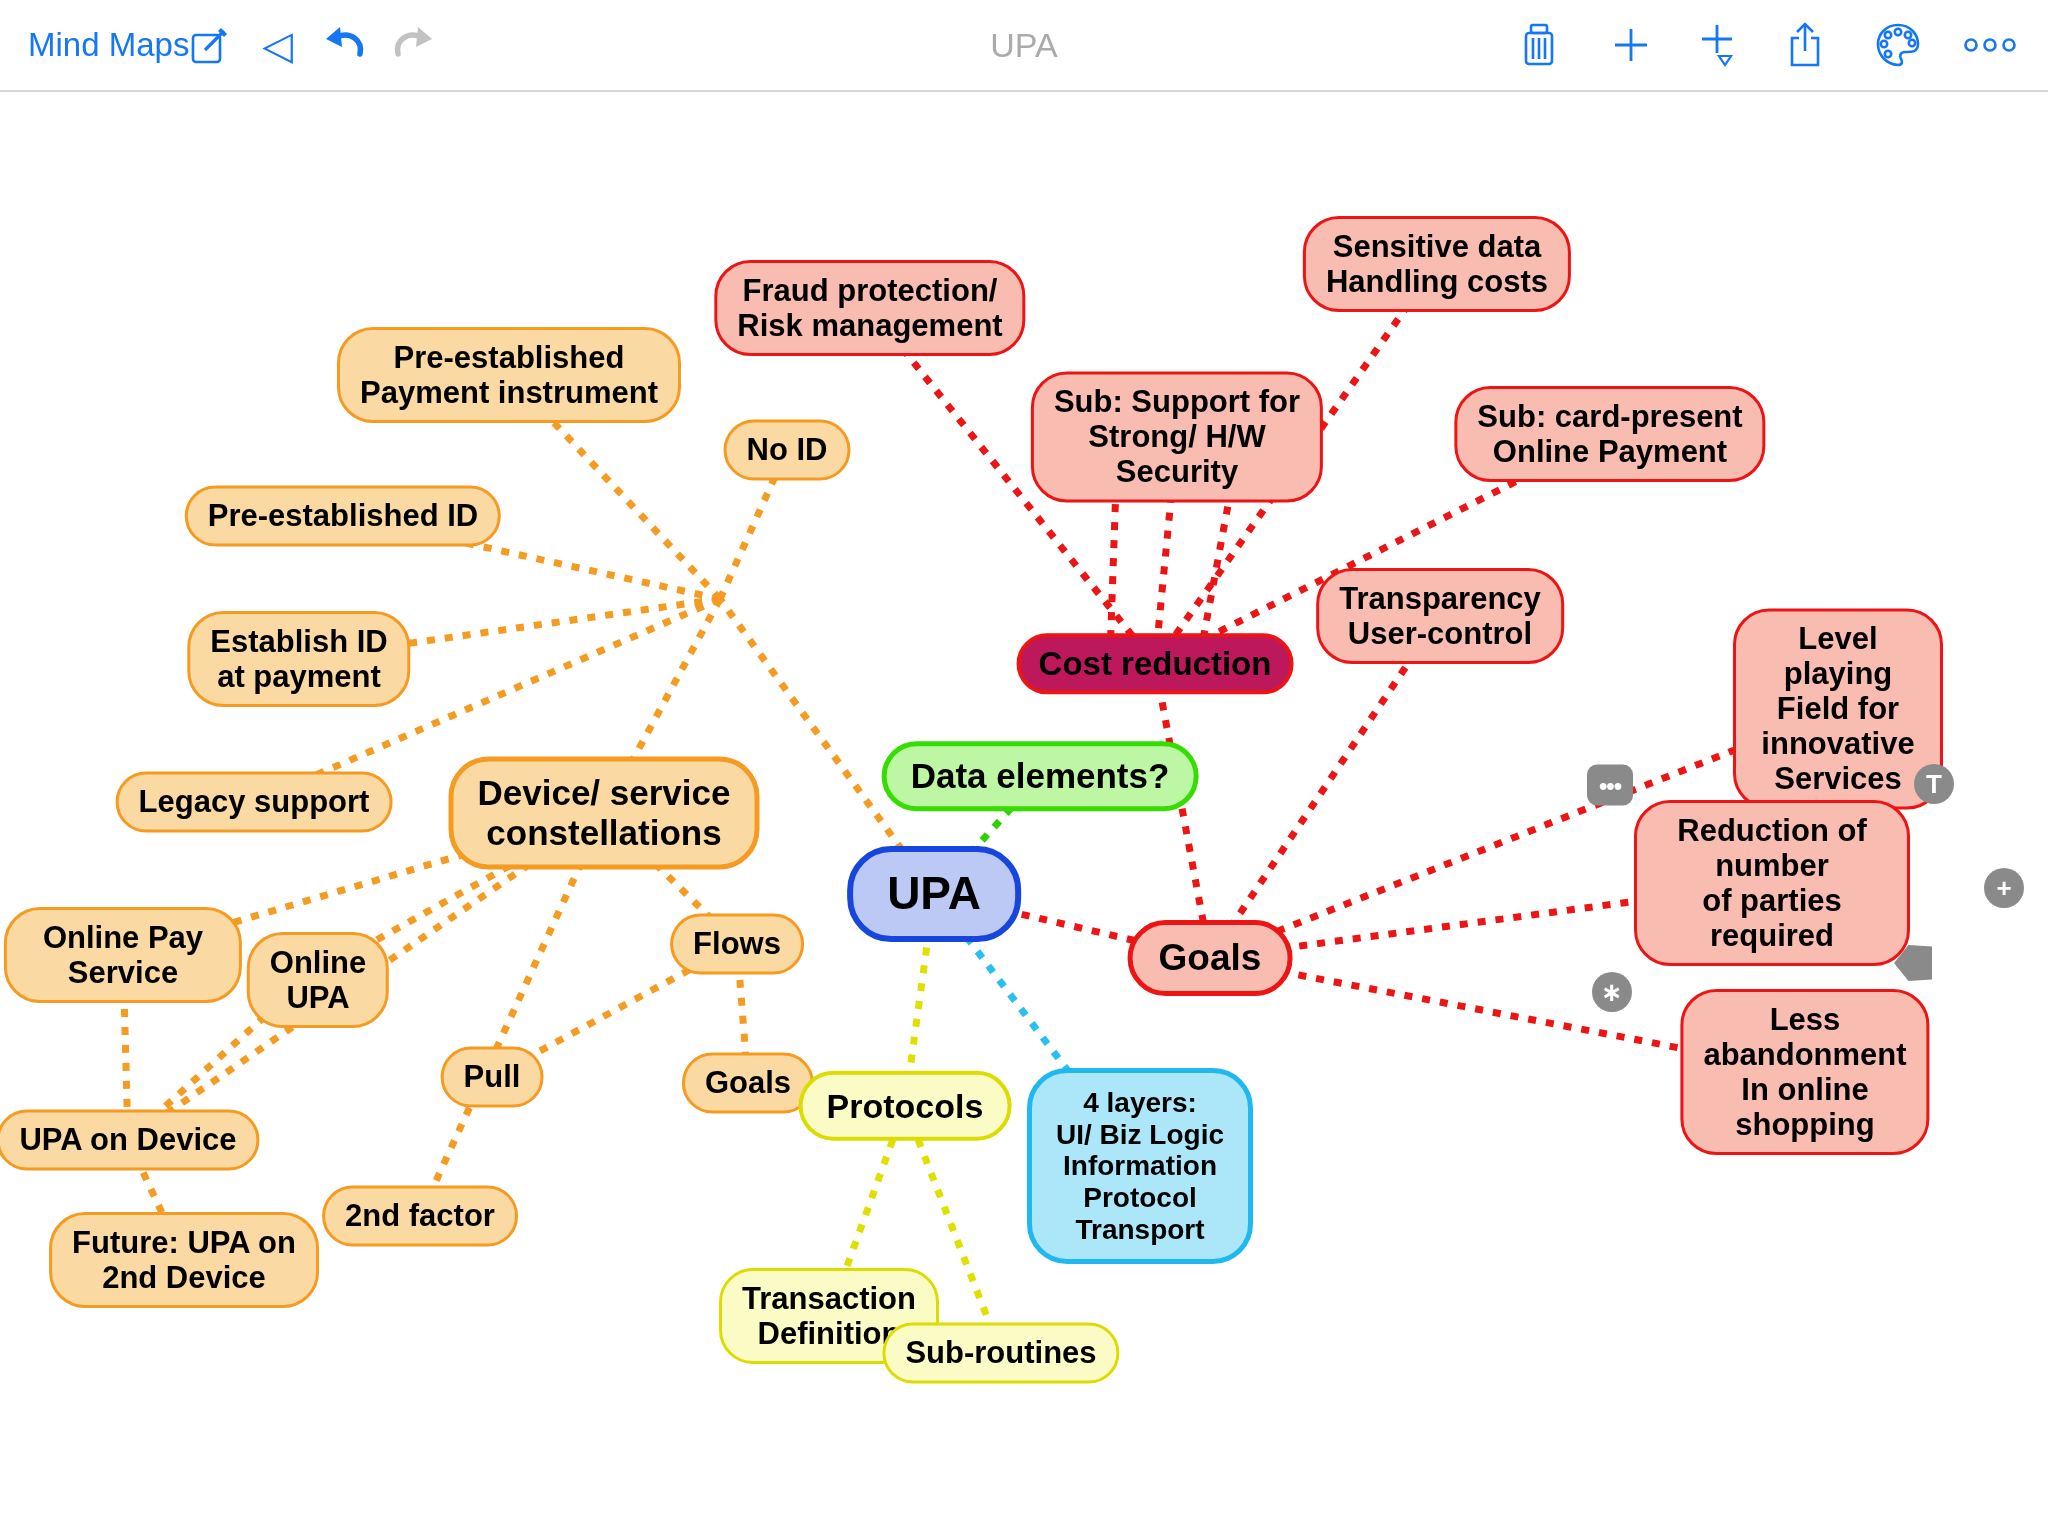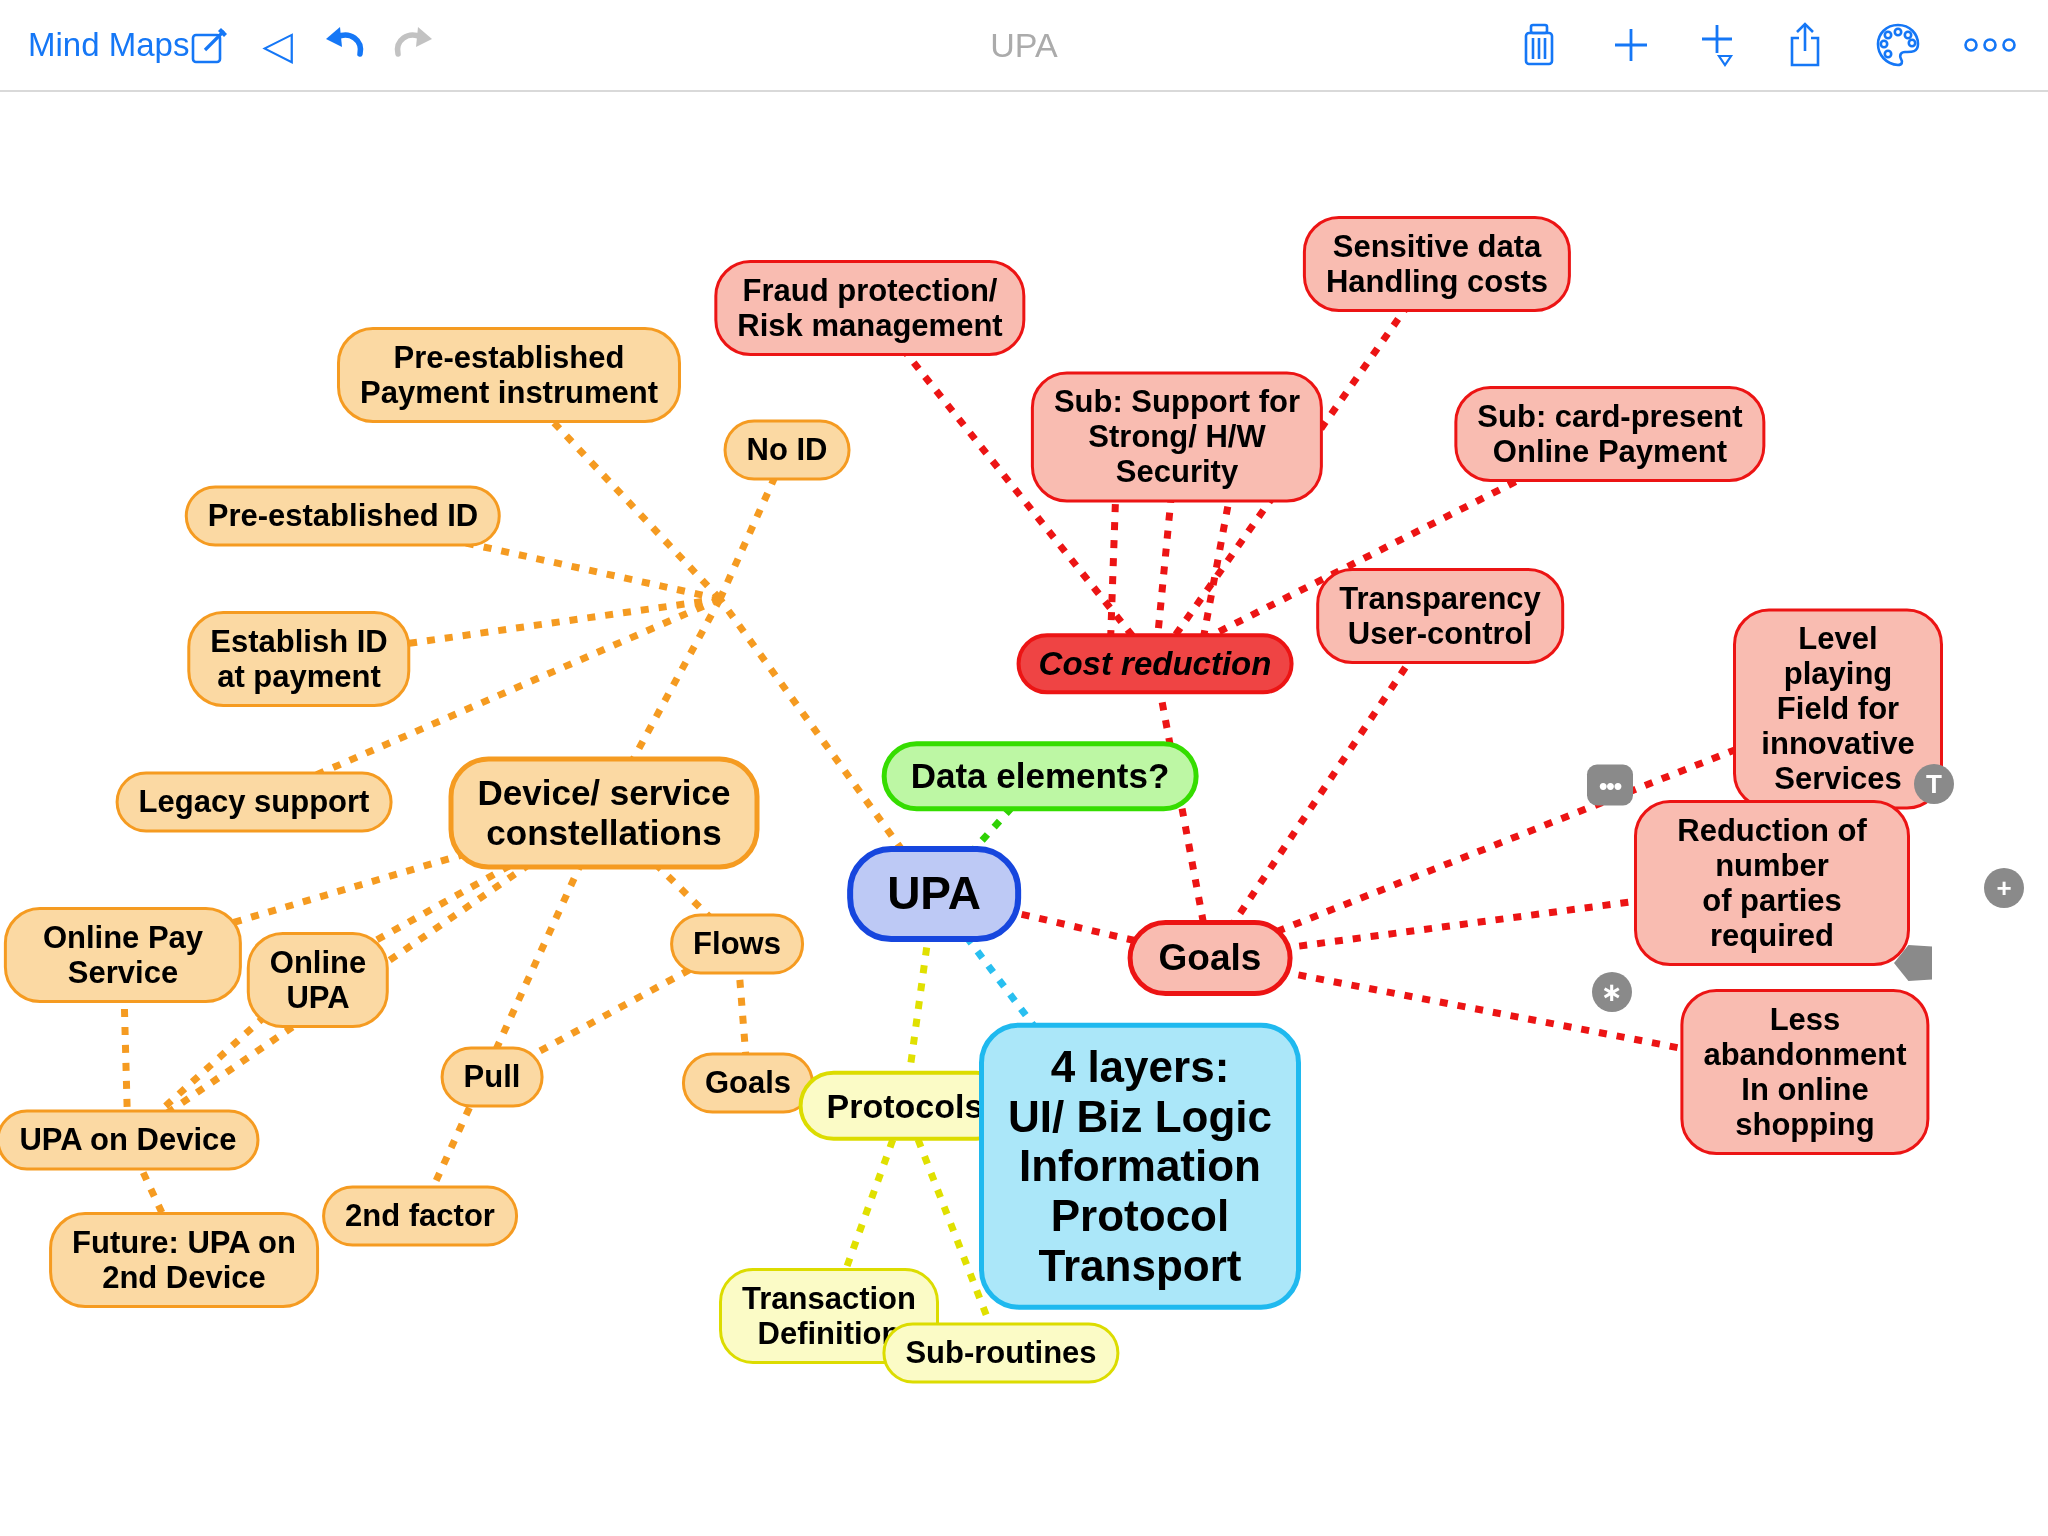--- a/index.html
+++ b/index.html
@@ -85,21 +85,21 @@
 UPA</div>
       <div class="node" style="left: 128px; top: 1140px; background: rgb(251, 217, 163); border-color: rgb(245, 155, 33); border-width: 3.5px; font-size: 31px; border-radius: 36px; padding: 10px 20px;">UPA on Device</div>
       <div class="node" style="left: 184px; top: 1260px; background: rgb(251, 217, 163); border-color: rgb(245, 155, 33); border-width: 3.5px; font-size: 31px; border-radius: 36px; padding: 10px 20px;">Future: UPA on
 2nd Device</div>
       <div class="node" style="left: 420px; top: 1216px; background: rgb(251, 217, 163); border-color: rgb(245, 155, 33); border-width: 3.5px; font-size: 31px; border-radius: 36px; padding: 10px 20px;">2nd factor</div>
       <div class="node" style="left: 737px; top: 944px; background: rgb(251, 217, 163); border-color: rgb(245, 155, 33); border-width: 3.5px; font-size: 31px; border-radius: 36px; padding: 10px 20px;">Flows</div>
       <div class="node" style="left: 492px; top: 1077px; background: rgb(251, 217, 163); border-color: rgb(245, 155, 33); border-width: 3.5px; font-size: 31px; border-radius: 36px; padding: 10px 20px;">Pull</div>
       <div class="node" style="left: 748px; top: 1083px; background: rgb(251, 217, 163); border-color: rgb(245, 155, 33); border-width: 3.5px; font-size: 31px; border-radius: 36px; padding: 10px 20px;">Goals</div>
       <div class="node" style="left: 1040px; top: 776px; background: rgb(189, 247, 164); border-color: rgb(53, 221, 0); border-width: 5px; font-size: 35px; border-radius: 38px; padding: 10px 24px;">Data elements?</div>
       <div class="node" style="left: 1210px; top: 958px; background: rgb(249, 188, 177); border-color: rgb(236, 20, 20); border-width: 5.5px; font-size: 37px; border-radius: 40px; padding: 12px 26px;">Goals</div>
-      <div class="node" style="left: 1155px; top: 664px; background: #ef4444; border-color: rgb(236, 20, 20); border-width: 4px; font-size: 33px; border-radius: 36px; padding: 8px 18px; font-style: italic;">Cost reduction</div>
+      <div class="node" style="left: 1155px; top: 664px; background: #be185d; border-color: rgb(236, 20, 20); border-width: 4px; font-size: 33px; border-radius: 36px; padding: 8px 18px;">Cost reduction</div>
       <div class="node" style="left: 870px; top: 308px; background: rgb(249, 188, 177); border-color: rgb(236, 20, 20); border-width: 3.5px; font-size: 31px; border-radius: 36px; padding: 10px 20px;">Fraud protection/
 Risk management</div>
       <div class="node" style="left: 1177px; top: 437px; background: rgb(249, 188, 177); border-color: rgb(236, 20, 20); border-width: 3.5px; font-size: 31px; border-radius: 36px; padding: 10px 20px;">Sub: Support for
 Strong/ H/W
 Security</div>
       <div class="node" style="left: 1437px; top: 264px; background: rgb(249, 188, 177); border-color: rgb(236, 20, 20); border-width: 3.5px; font-size: 31px; border-radius: 36px; padding: 10px 20px;">Sensitive data
 Handling costs</div>
       <div class="node" style="left: 1610px; top: 434px; background: rgb(249, 188, 177); border-color: rgb(236, 20, 20); border-width: 3.5px; font-size: 31px; border-radius: 36px; padding: 10px 20px;">Sub: card-present
 Online Payment</div>
       <div class="node" style="left: 1440px; top: 616px; background: rgb(249, 188, 177); border-color: rgb(236, 20, 20); border-width: 3.5px; font-size: 31px; border-radius: 36px; padding: 10px 20px;">Transparency
@@ -108,21 +108,21 @@
 Field for innovative
 Services</div>
       <div class="node" style="left: 1772px; top: 883px; background: rgb(249, 188, 177); border-color: rgb(236, 20, 20); border-width: 3.5px; font-size: 31px; border-radius: 36px; padding: 10px 20px;">Reduction of number
 of parties required</div>
       <div class="node" style="left: 1805px; top: 1072px; background: rgb(249, 188, 177); border-color: rgb(236, 20, 20); border-width: 3.5px; font-size: 31px; border-radius: 36px; padding: 10px 20px;">Less abandonment
 In online shopping</div>
       <div class="node" style="left: 905px; top: 1106px; background: rgb(251, 251, 198); border-color: rgb(220, 220, 0); border-width: 4px; font-size: 34px; border-radius: 38px; padding: 12px 24px;">Protocols</div>
       <div class="node" style="left: 829px; top: 1316px; background: rgb(251, 251, 198); border-color: rgb(220, 220, 0); border-width: 3px; font-size: 31px; border-radius: 34px; padding: 10px 20px;">Transaction
 Definition</div>
       <div class="node" style="left: 1001px; top: 1353px; background: rgb(251, 251, 198); border-color: rgb(220, 220, 0); border-width: 3px; font-size: 31px; border-radius: 34px; padding: 10px 20px;">Sub-routines</div>
-      <div class="node" style="left: 1140px; top: 1166px; background: rgb(171, 231, 249); border-color: rgb(31, 185, 239); border-width: 5px; font-size: 44px; border-radius: 40px; padding: 14px 24px;">4 layers:
+      <div class="node" style="left: 1140px; top: 1166px; background: rgb(171, 231, 249); border-color: rgb(31, 185, 239); border-width: 5px; font-size: 28px; border-radius: 40px; padding: 14px 24px;">4 layers:
 UI/ Biz Logic
 Information
 Protocol
 Transport</div>
       <div class="badge square" style="left: 1610px; top: 785px;">•••</div>
       <div class="badge circle" style="left: 1934px; top: 784px;">T</div>
       <div class="badge circle" style="left: 2004px; top: 888px;">+</div>
       <div class="badge tag" style="left: 1913px; top: 963px;"></div>
       <div class="badge circle" style="left: 1612px; top: 992px;">∗</div>
     </div>

